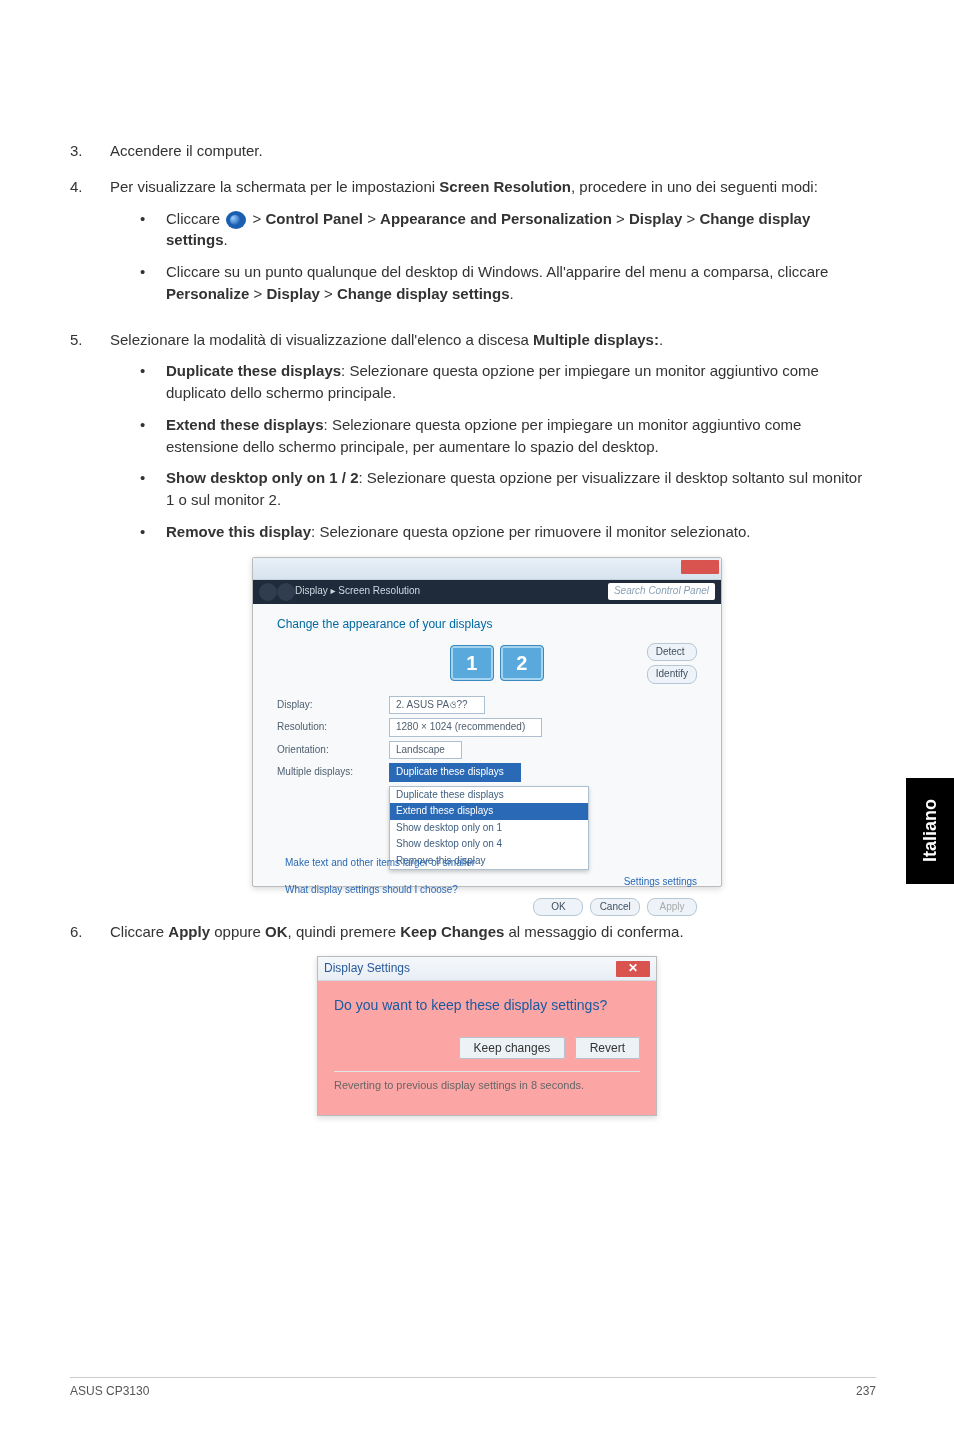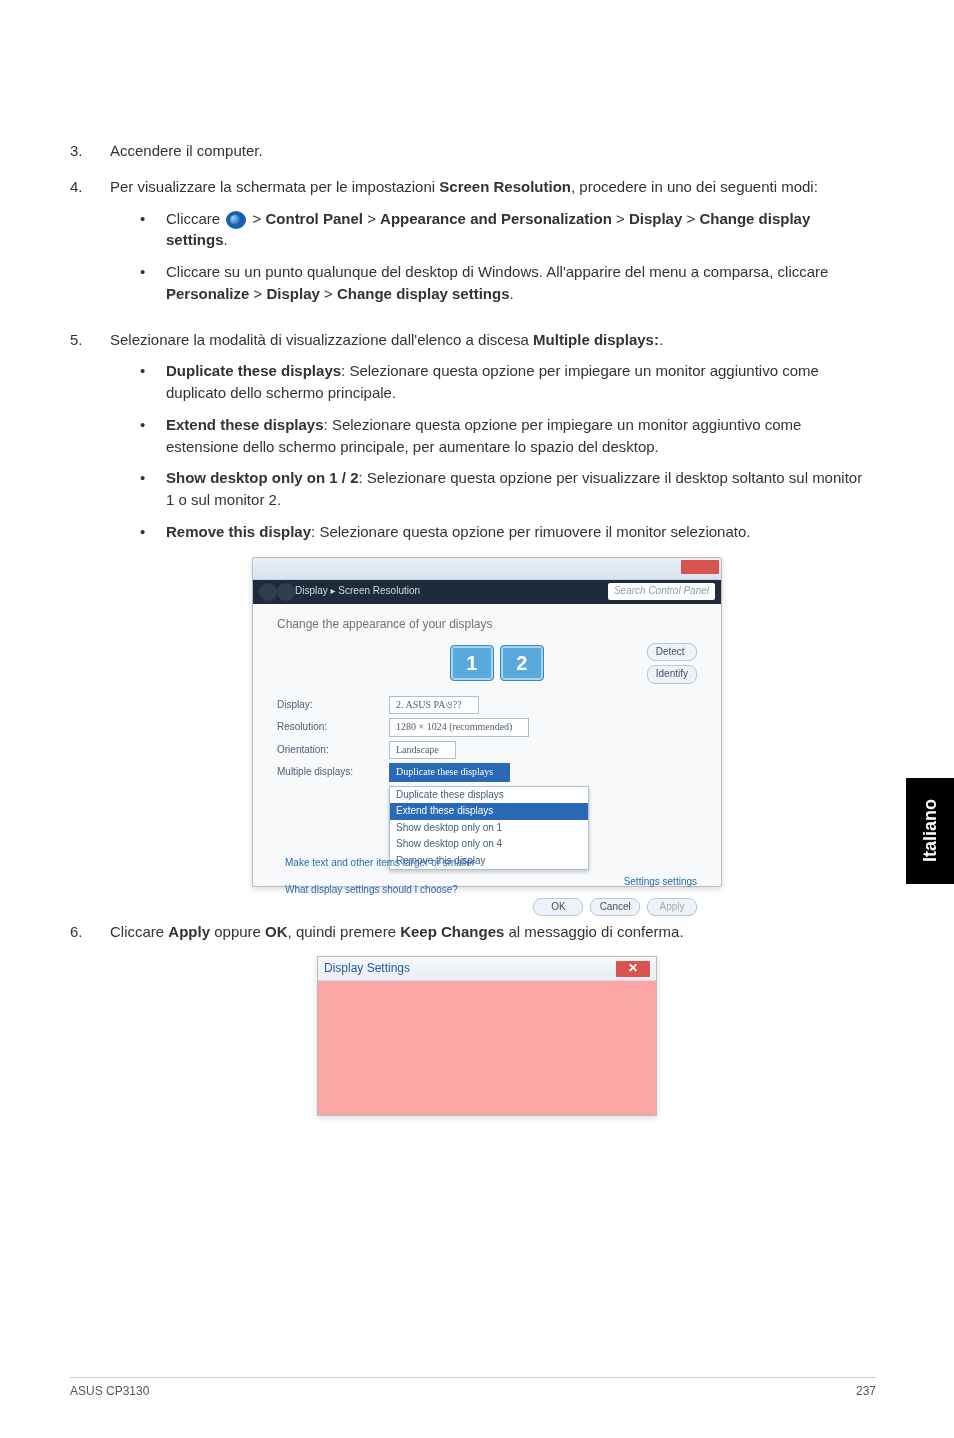--- a/index.html
+++ b/index.html
@@ -79,21 +79,21 @@
   }
   .s1-search {
     margin-left:auto;
     background:#fff;
     color:#8aa0b6;
     font-style:italic;
     padding:1px 6px;
     border-radius:2px;
   }
   .s1-body { padding: 12px 24px; }
-  .s1-heading { color:#737373; font-size:12px; margin-bottom:10px; }
+  .s1-heading { color:#0369a1; font-size:12px; margin-bottom:10px; }
   .s1-monrow { display:flex; align-items:center; gap:12px; margin-bottom:12px; }
   .s1-monbox { display:flex; gap:6px; margin:0 auto; }
   .s1-mon {
     width:44px;height:36px;
     background:#5aa9dd;
     border:1px solid #3a89bd;
     border-radius:4px;
     display:flex;align-items:center;justify-content:center;
     color:#fff;font-weight:bold;font-size:20px;
     box-shadow: inset 0 0 0 2px #a5d4f0;
@@ -103,21 +103,20 @@
     background:#edf3f8;border:1px solid #b8c7d4;
     padding:1px 8px;border-radius:8px;
     font-size:10px;color:#405060;
   }
   .s1-formrow { display:flex; align-items:center; margin-bottom:4px; gap:12px; }
   .s1-label { width:100px; color:#506070; }
   .s1-select {
     background:#fff;border:1px solid #aebfd0;
     padding:1px 16px 1px 6px;font-size:10px;color:#506070;
     position:relative;
-    font-family:Liberation Serif, serif;
   }
   .s1-select.sel-highlight { background:#2a69b5; color:#fff; border-color:#2a69b5; }
   .s1-dropdown {
     background:#fff;border:1px solid #aebfd0;
     margin-left:112px; width:200px;
     box-shadow:0 2px 4px rgba(0,0,0,0.2);
   }
   .s1-dropdown div { padding:1px 6px; color:#406080; }
   .s1-dropdown .dd-sel { background:#2a69b5; color:#fff; }
   .s1-linkrow { color:#2a69b5; text-align:right; margin:4px 0 8px 0; }
@@ -307,20 +306,28 @@
       <div class="num">6.</div>
       <div class="body">
         <span>Cliccare </span><span class="bold">Apply</span><span> oppure </span><span class="bold">OK</span><span>, quindi premere </span><span class="bold">Keep Changes</span><span> al messaggio di conferma.</span>
 
         
         <div class="screenshot2">
           <div class="s2-titlebar">
             <span>Display Settings</span>
             <span class="s2-close">✕</span>
           </div>
+          <div class="s2-body">
+            <div class="s2-q">Do you want to keep these display settings?</div>
+            <div class="s2-row">
+              <span class="s2-btn">Keep changes</span>
+              <span class="s2-btn">Revert</span>
+            </div>
+            <div class="s2-foot">Reverting to previous display settings in 8 seconds.</div>
+          </div>
         </div>
 
       </div>
     </li>
   </ol>
 </div>
 
 <div class="side-tab">
   <span>Italiano</span>
 </div>

